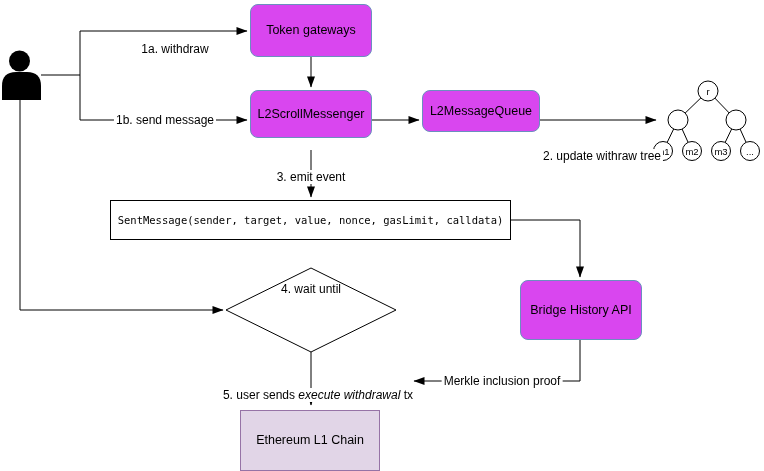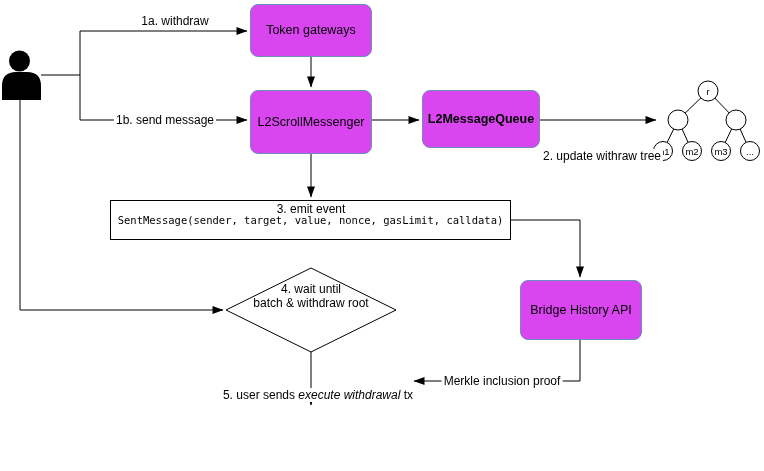--- a/index.html
+++ b/index.html
@@ -95,49 +95,51 @@
     <g fill="#000000">
       <circle cx="19.5" cy="61" r="10.5"></circle>
       <path d="M2,100 V86 Q2,72 16,72 H27 Q41,72 41,86 V100 Z"></path>
     </g>
   </svg>
 
   <div class="node blue-node" style="left:250px;top:4px;width:122px;height:53px;">
     <span>Token gateways</span>
   </div>
 
-  <div class="node blue-node" style="left:250px;top:90px;width:122px;height:64px;">
+  <div class="node blue-node" style="left:250px;top:90px;width:122px;height:48px;">
     <span>L2ScrollMessenger</span>
   </div>
 
-  <div class="node blue-node" style="left:422px;top:90px;width:118px;height:58px;font-weight:bold;">
+  <div class="node blue-node" style="left:422px;top:90px;width:118px;height:42px;">
     <span>L2MessageQueue</span>
   </div>
 
   <div class="node blue-node" style="left:520px;top:280px;width:122px;height:60px;">
     <span>Bridge History API</span>
   </div>
 
   <div class="node event-node" style="left:110px;top:200px;width:401px;height:40px;">
     <span>SentMessage(sender, target, value, nonce, gasLimit, calldata)</span>
   </div>
 
+  <div class="node purple-node" style="left:240px;top:410px;width:140px;height:61px;">
+    <span>Ethereum L1 Chain</span>
+  </div>
 
   <div class="diamond-text">
     <div>4. wait until</div>
-    <div>batch &amp; withdraw root</div>
   </div>
 
-  <div class="edge-label" style="left:175px;top:21px;">1a. withdraw</div>
+  <div class="edge-label" style="left:175px;top:49px;">1a. withdraw</div>
 
   <div class="edge-label" style="left:165px;top:120px;">1b. send message</div>
 
   <div class="edge-label" style="left:602px;top:112px;margin-top:44px;">2. update withraw tree</div>
 
-  <div class="edge-label" style="left:311px;top:177px;margin-top:32px;">3. emit event</div>
+  <div class="edge-label" style="left:311px;top:177px;">3. emit event</div>
 
   <div class="edge-label" style="left:502px;top:381px;">Merkle inclusion proof</div>
 
   <div class="edge-label" style="left:311px;top:395px;margin-left:7px;">
     <span>5. user sends </span><span class="em">execute withdrawal</span><span> tx</span>
   </div>
 
 </div>
 
 </body></html>

